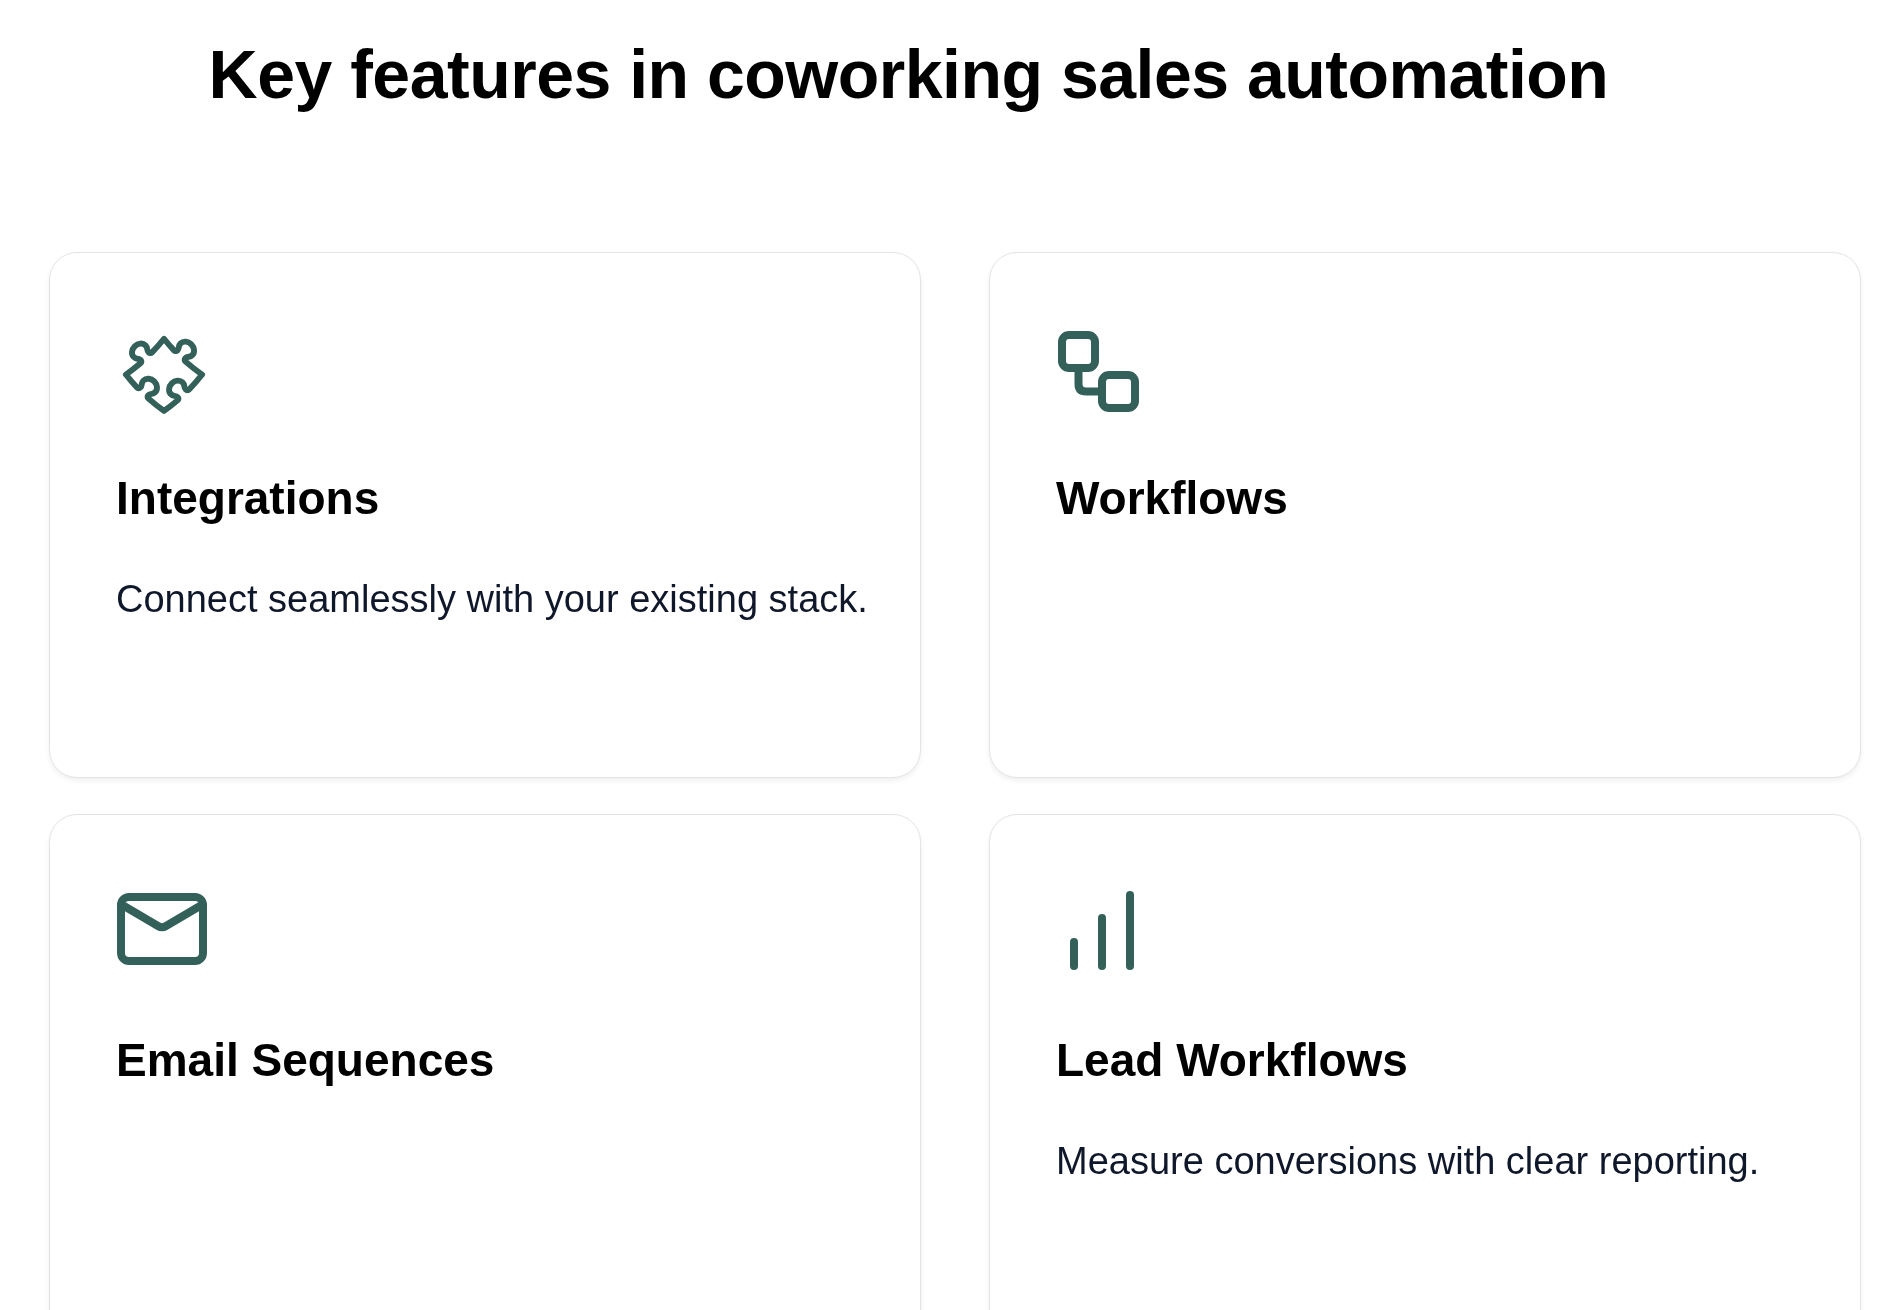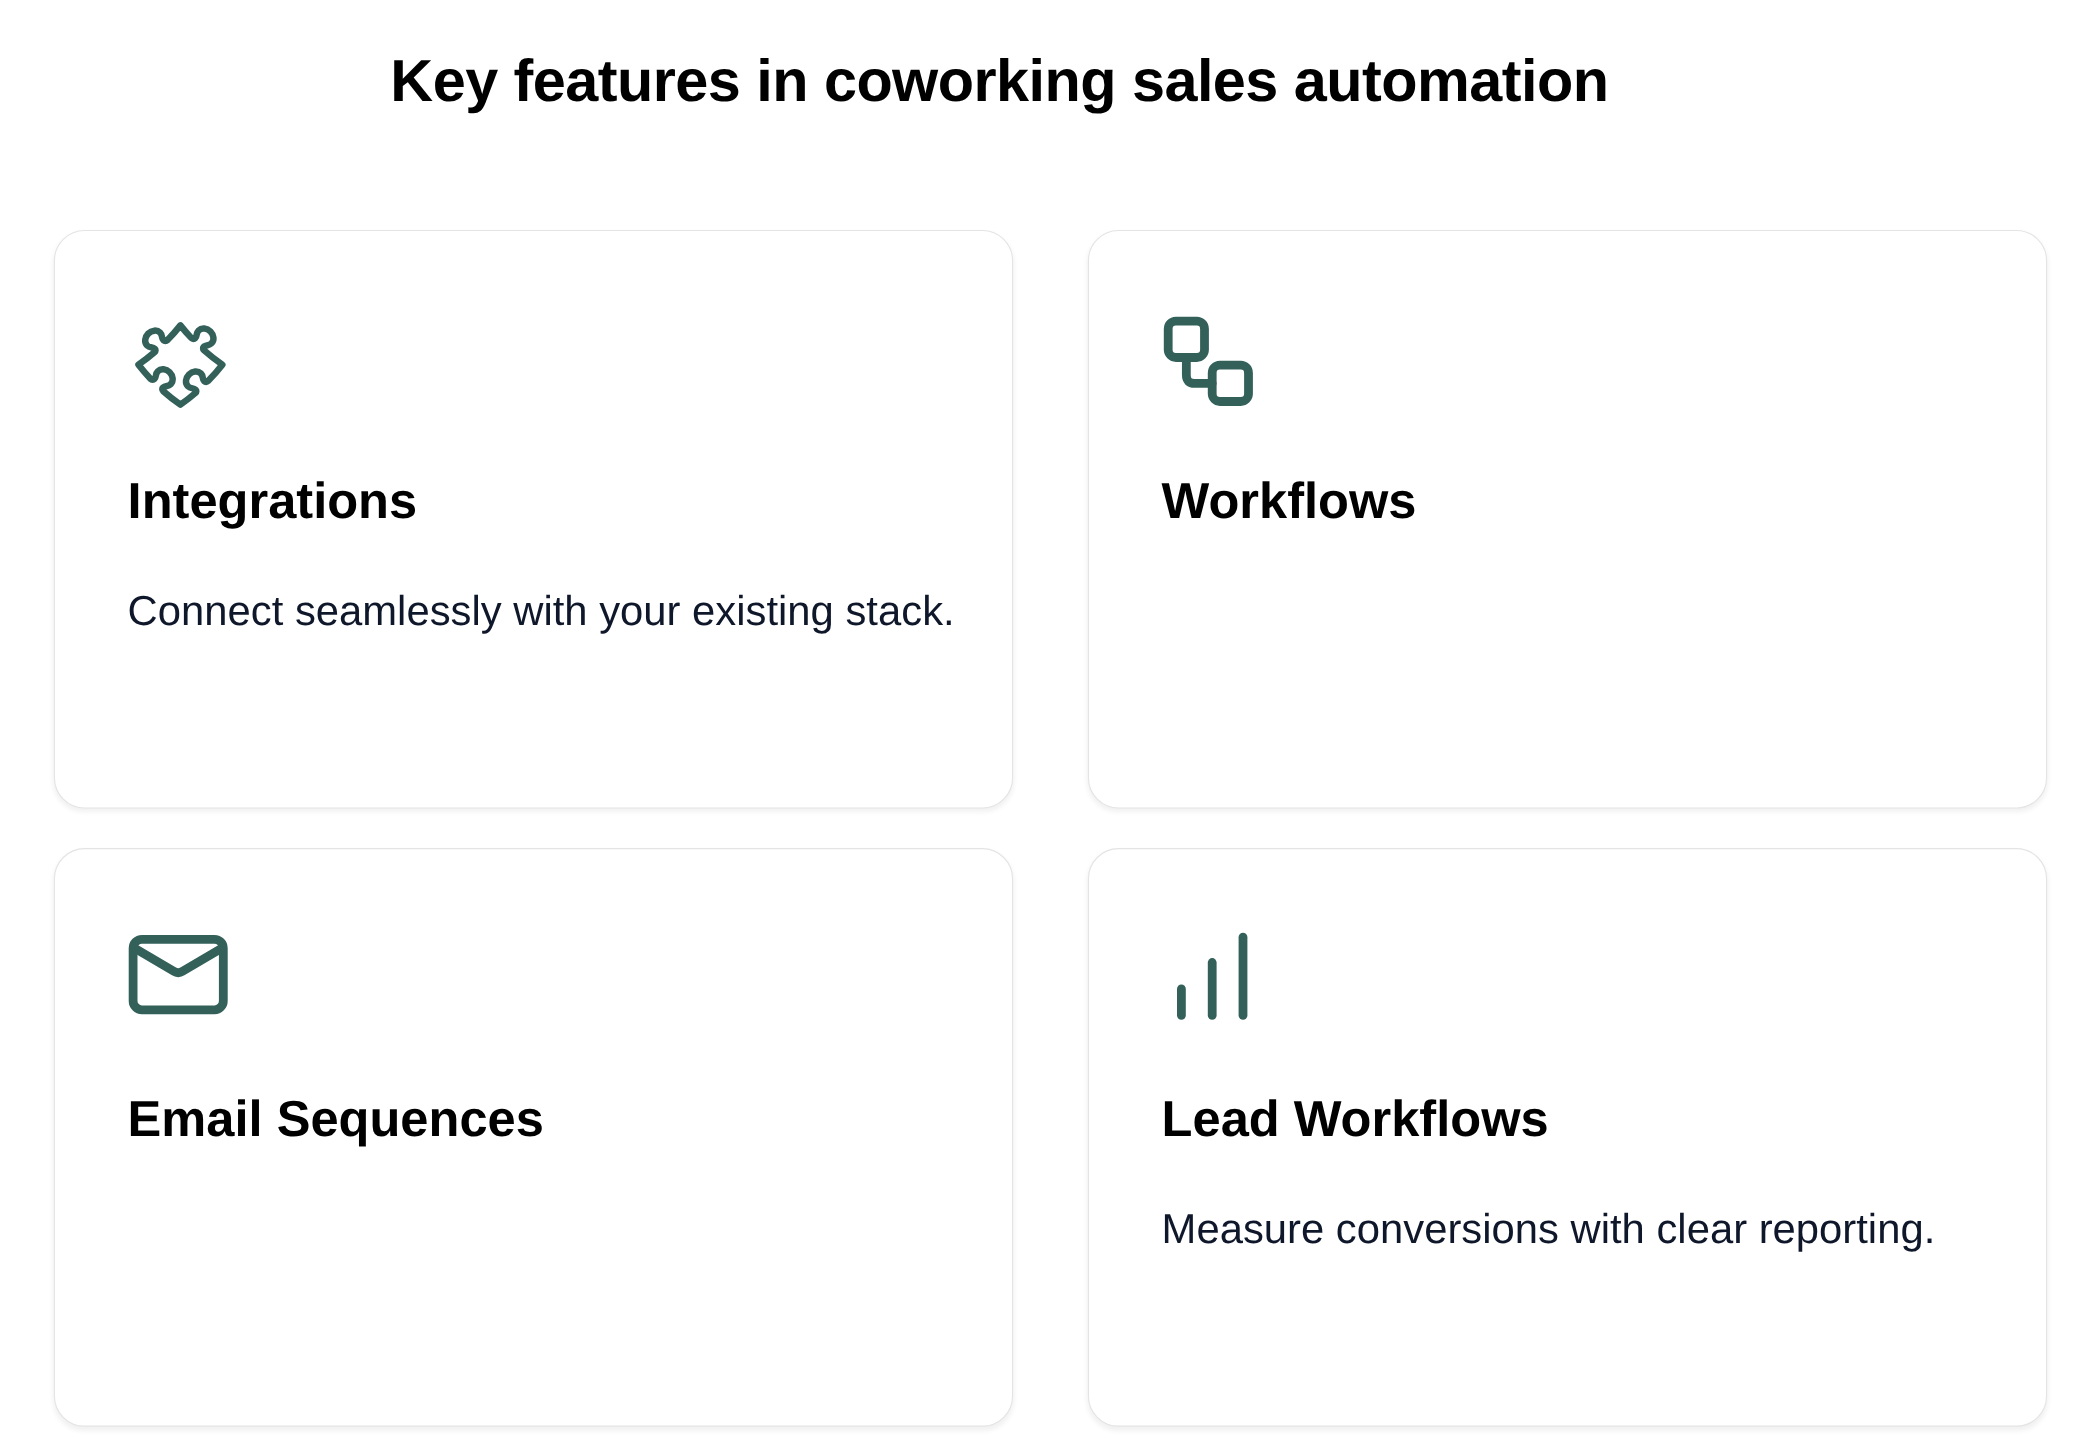--- a/index.html
+++ b/index.html
@@ -15,35 +15,36 @@
       font-family: "Liberation Sans", sans-serif;
       color: #000;
     }
     .page-title {
       position: absolute;
       left: 0;
       top: 26px;
       width: 1817px;
       text-align: center;
       font-weight: 700;
-      font-size: 54px;
+      font-size: 68px;
       line-height: 96px;
       letter-spacing: -0.5px;
       margin: 0;
       color: #000;
     }
     .card {
       position: absolute;
       width: 872px;
       height: 526px;
       background: #fff;
       border: 1.5px solid #e4e4e4;
       border-radius: 28px;
       box-shadow: 0 3px 5px rgba(0,0,0,0.06);
       box-sizing: border-box;
+      margin-top: 43px;
     }
     .card.c0 { left: 49px;  top: 209px; }
     .card.c1 { left: 989px; top: 209px; text-align: center; }
     .card.c2 { left: 49px;  top: 771px; }
     .card.c3 { left: 989px; top: 771px; }
 
     .card-icon {
       position: absolute;
       left: 66px;
       top: 67px;

